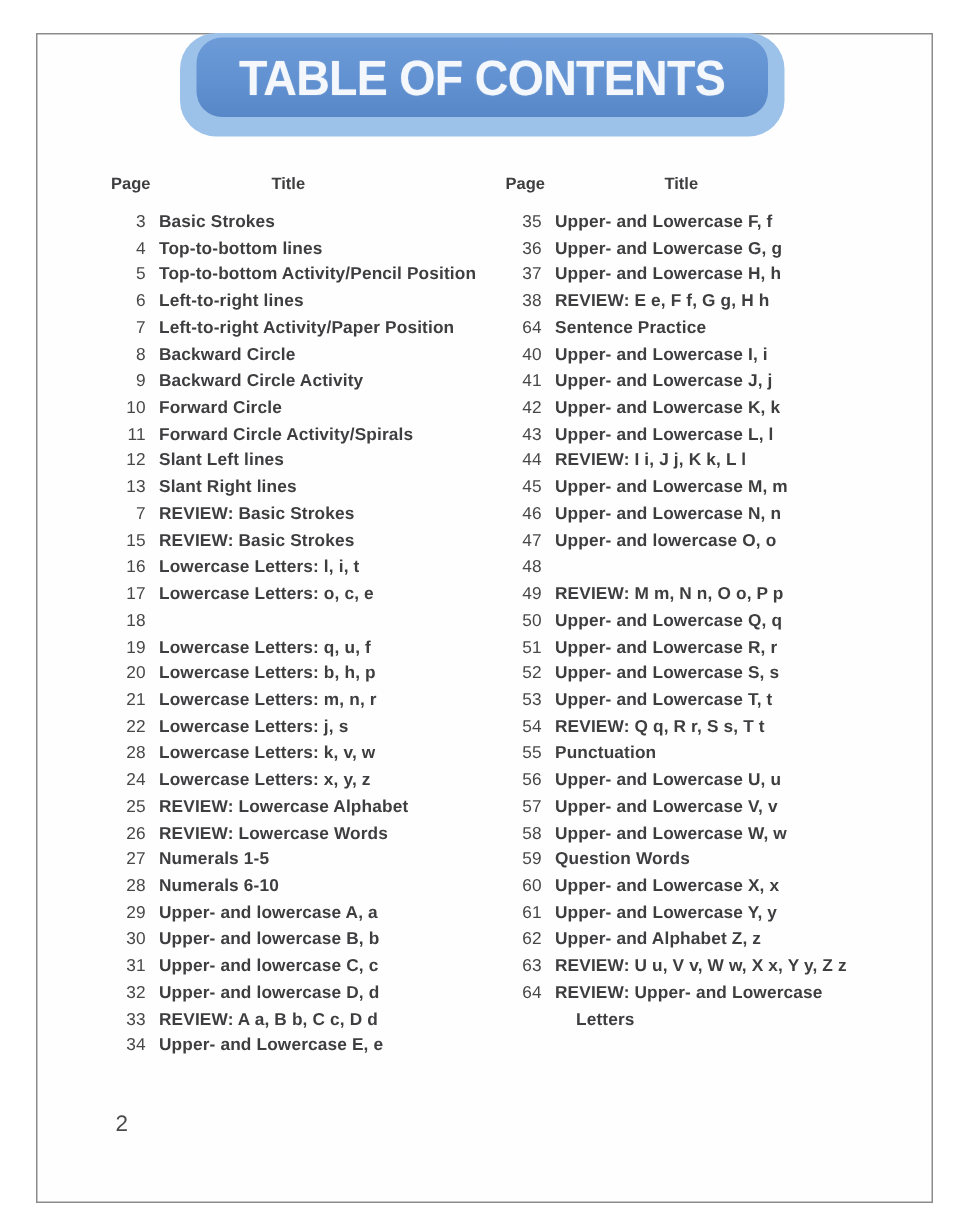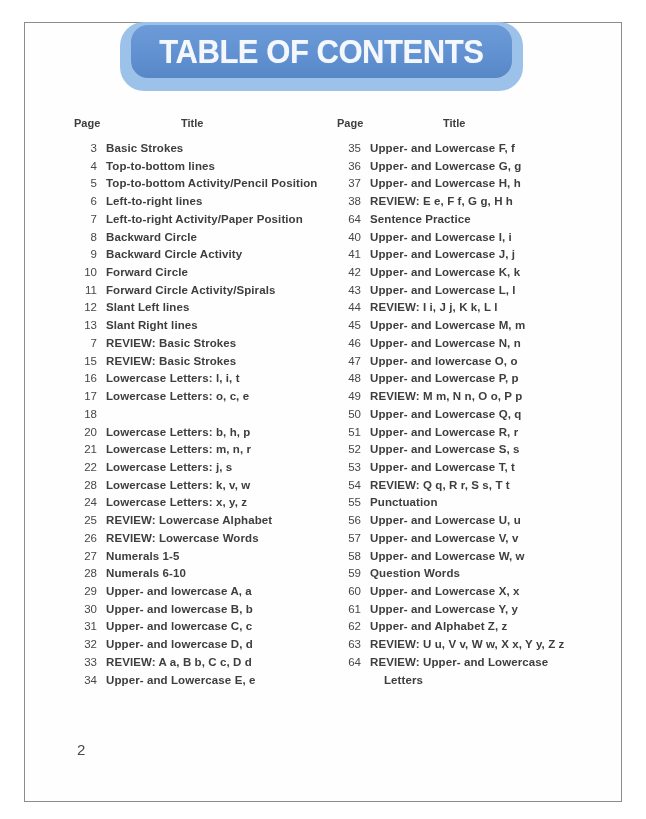--- a/index.html
+++ b/index.html
@@ -186,20 +186,24 @@
         <span class="toc-title">Lowercase Letters: l, i, t</span>
       </div>
       <div class="toc-row">
         <span class="toc-page-num">17</span>
         <span class="toc-title">Lowercase Letters: o, c, e</span>
       </div>
       <div class="toc-row">
         <span class="toc-page-num">18</span>
       </div>
       <div class="toc-row">
+        <span class="toc-page-num">19</span>
+        <span class="toc-title">Lowercase Letters: q, u, f</span>
+      </div>
+      <div class="toc-row">
         <span class="toc-page-num">20</span>
         <span class="toc-title">Lowercase Letters: b, h, p</span>
       </div>
       <div class="toc-row">
         <span class="toc-page-num">21</span>
         <span class="toc-title">Lowercase Letters: m, n, r</span>
       </div>
       <div class="toc-row">
         <span class="toc-page-num">22</span>
         <span class="toc-title">Lowercase Letters: j, s</span>
@@ -302,21 +306,20 @@
       <div class="toc-row">
         <span class="toc-page-num">46</span>
         <span class="toc-title">Upper- and Lowercase N, n</span>
       </div>
       <div class="toc-row">
         <span class="toc-page-num">47</span>
         <span class="toc-title">Upper- and lowercase O, o</span>
       </div>
       <div class="toc-row">
         <span class="toc-page-num">48</span>
-        <span class="toc-title">Upper- and Lowercase P, p</span>
       </div>
       <div class="toc-row">
         <span class="toc-page-num">49</span>
         <span class="toc-title">REVIEW: M m, N n, O o, P p</span>
       </div>
       <div class="toc-row">
         <span class="toc-page-num">50</span>
         <span class="toc-title">Upper- and Lowercase Q, q</span>
       </div>
       <div class="toc-row">

